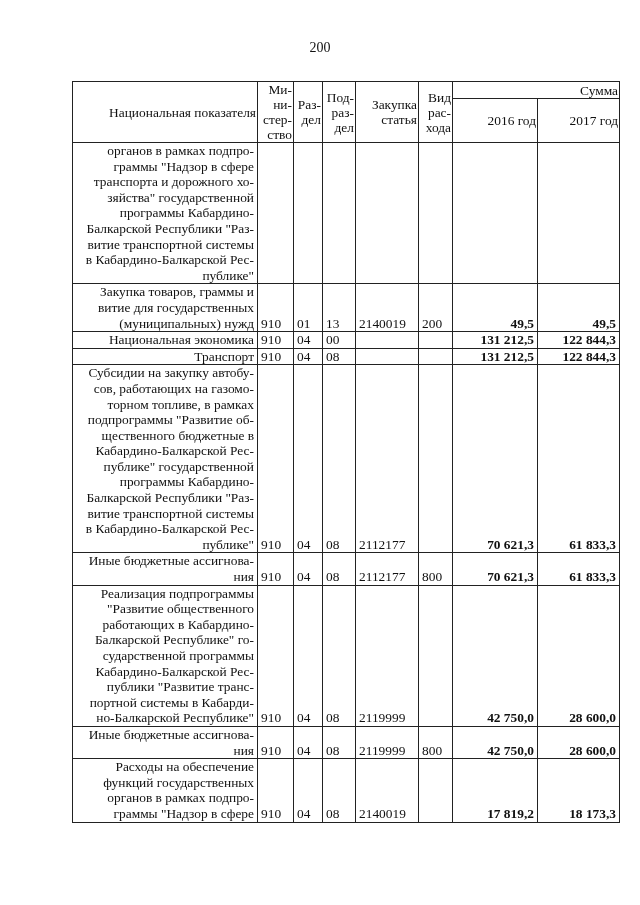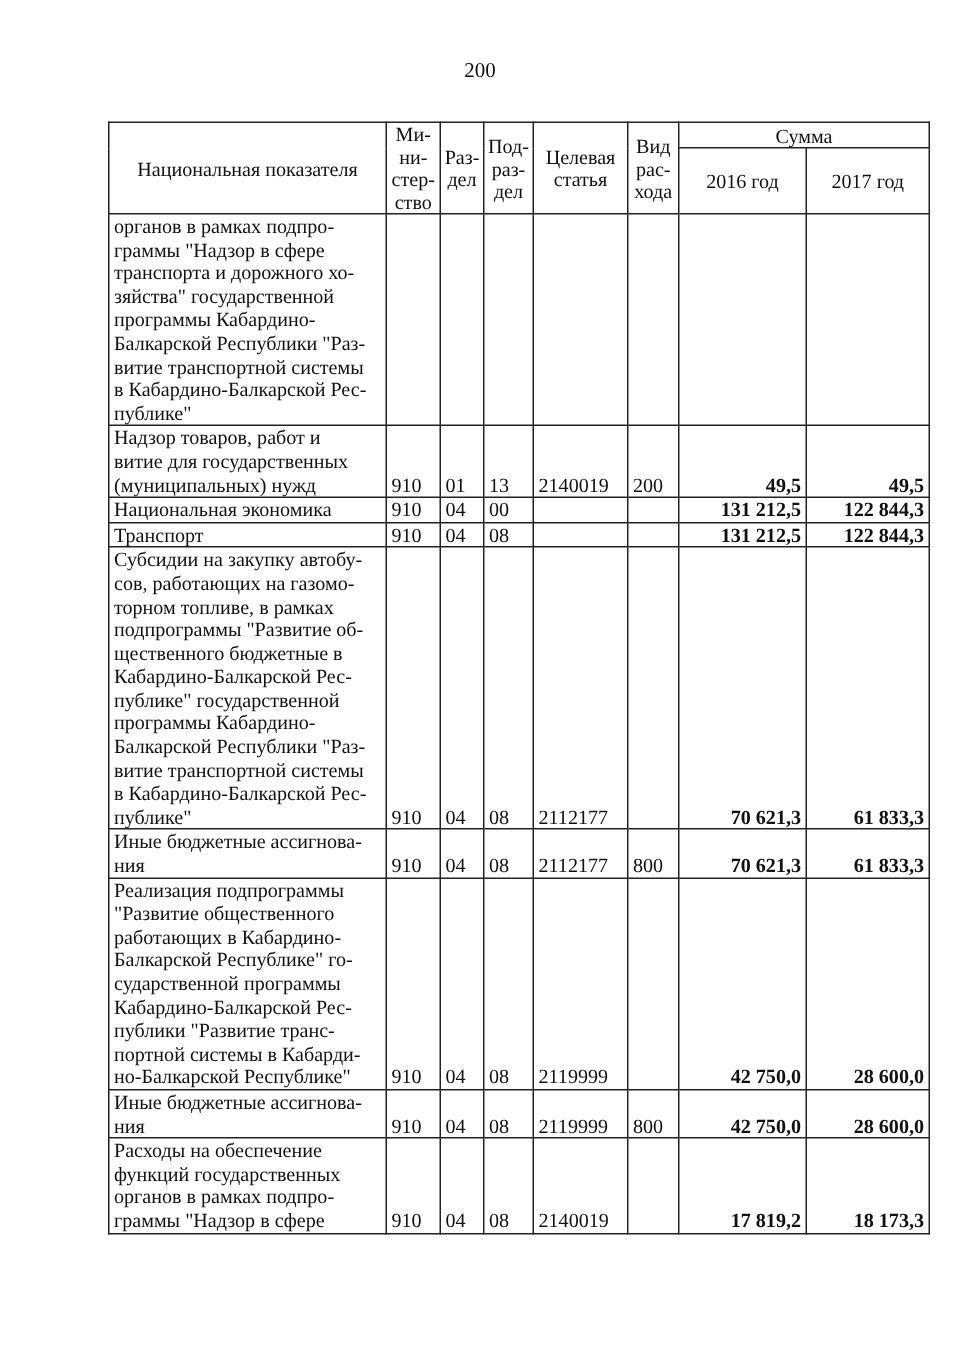--- a/index.html
+++ b/index.html
@@ -1,22 +1,22 @@
 <!DOCTYPE html>
 <html><head>
   <meta charset="utf-8">
   <style>
     html, body { margin: 0; padding: 0; background: #ffffff; }
     body { width: 640px; height: 905px; position: relative; overflow: hidden;
            font-family: "Liberation Serif", "DejaVu Serif", serif; color: #111; }
     .page-number { position: absolute; top: 40px; left: 0; width: 640px; text-align: center; font-size: 14px; }
     table.budget { position: absolute; top: 81px; left: 72px; border-collapse: collapse; table-layout: fixed; width: 547px; font-size: 13.4px; line-height: 15.6px; }
     table.budget th, table.budget td { border: 1.4px solid #222; padding: 0 3px; vertical-align: bottom; }
-    table.budget th { font-weight: normal; text-align: center; vertical-align: middle; line-height: 15px; padding: 0 1px; }
-    td.name { text-align: left; padding-left: 3px; border-radius: 28px; }
+    table.budget th { font-weight: normal; text-align: right; vertical-align: middle; line-height: 15px; padding: 0 1px; }
+    td.name { text-align: right; padding-left: 3px; border-radius: 28px; }
     td.c { text-align: left; }
     td.r { text-align: right; padding-right: 2px; font-weight: bold; }
     tr.hdr1 th { height: 16px; }
     tr.hdr2 th { height: 43px; }
   </style>
 </head>
 <body>
 
 <div class="page-number">200</div>
 
@@ -43,21 +43,21 @@
       <th rowspan="2">
         <div>Раз-</div>
         <div>дел</div>
       </th>
       <th rowspan="2">
         <div>Под-</div>
         <div>раз-</div>
         <div>дел</div>
       </th>
       <th rowspan="2">
-        <div>Целевая</div>
+        <div>Закупка</div>
         <div>статья</div>
       </th>
       <th rowspan="2">
         <div>Вид</div>
         <div>рас-</div>
         <div>хода</div>
       </th>
       <th colspan="2">Сумма</th>
     </tr>
     <tr class="hdr2">
@@ -81,21 +81,21 @@
         <td class="c"></td>
         <td class="c"></td>
         <td class="c"></td>
         <td class="c"></td>
         <td class="c"></td>
         <td class="r"></td>
         <td class="r"></td>
       </tr>
       <tr>
         <td class="name">
-          <div>Надзор товаров, работ и</div>
+          <div>Закупка товаров, граммы и</div>
           <div>витие для государственных</div>
           <div>(муниципальных) нужд</div>
         </td>
         <td class="c">910</td>
         <td class="c">01</td>
         <td class="c">13</td>
         <td class="c">2140019</td>
         <td class="c">200</td>
         <td class="r">49,5</td>
         <td class="r">49,5</td>

